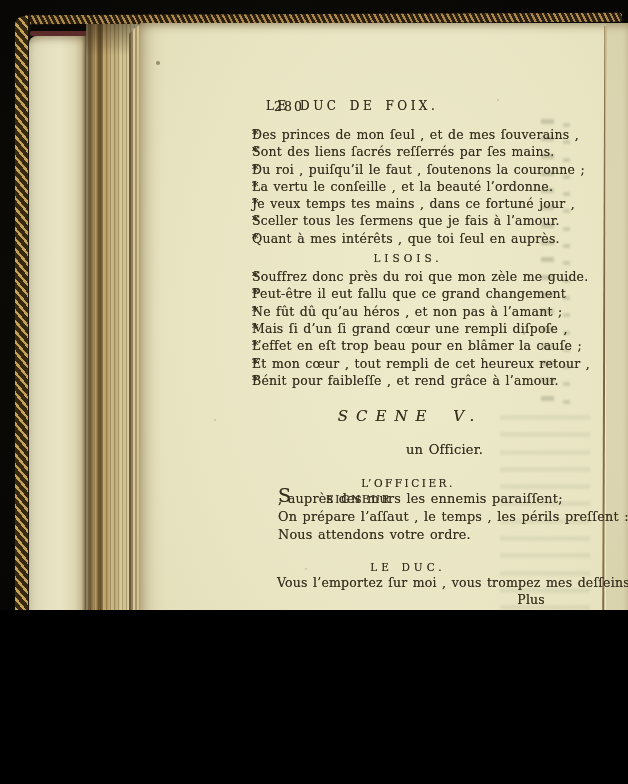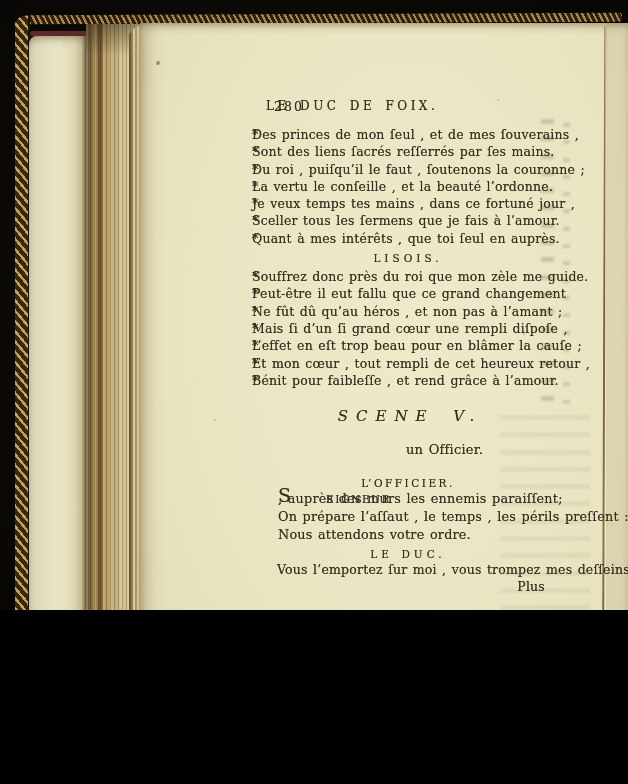--- a/index.html
+++ b/index.html
@@ -75,21 +75,21 @@
   .speaker{text-align:center;font-size:10.5px;height:14px;line-height:14px;letter-spacing:4px;padding-left:4px;white-space:nowrap;}
   .sp1{margin:4px 0 3px 0;}
   .scenehead{margin-top:17px;height:20px;line-height:20px;text-align:center;font-style:italic;
     font-size:15px;letter-spacing:8px;word-spacing:6px;padding-left:8px;white-space:nowrap;}
   .chars{margin-top:15px;height:17px;line-height:17px;text-align:center;font-size:13px;white-space:nowrap;}
   .chars .caps{letter-spacing:2.2px;}
   .sp2{margin-top:18px;letter-spacing:2.5px;}
   .speech{height:18px;line-height:18px;margin-left:28px;white-space:nowrap;font-size:12.8px;}
   .bigS{font-size:19px;line-height:10px;vertical-align:-1px;margin-right:1px;}
   .smallcaps{font-size:10.3px;letter-spacing:1.8px;margin-left:48px;}
-  .sp3{margin-top:3px;}
+  .sp3{margin-top:16px;}
   .dline1{height:17.5px;line-height:17.5px;margin-top:2px;text-align:right;margin-right:37px;white-space:nowrap;}
   .dline2{height:17.5px;line-height:17.5px;margin-left:27px;white-space:nowrap;}
   .catch{height:16px;line-height:16px;text-align:right;margin-right:17px;white-space:nowrap;}
 </style>
 </head>
 <body>
 
 <div class="scene">
   <div class="top-edge"></div>
   <div class="cover-band"></div>

